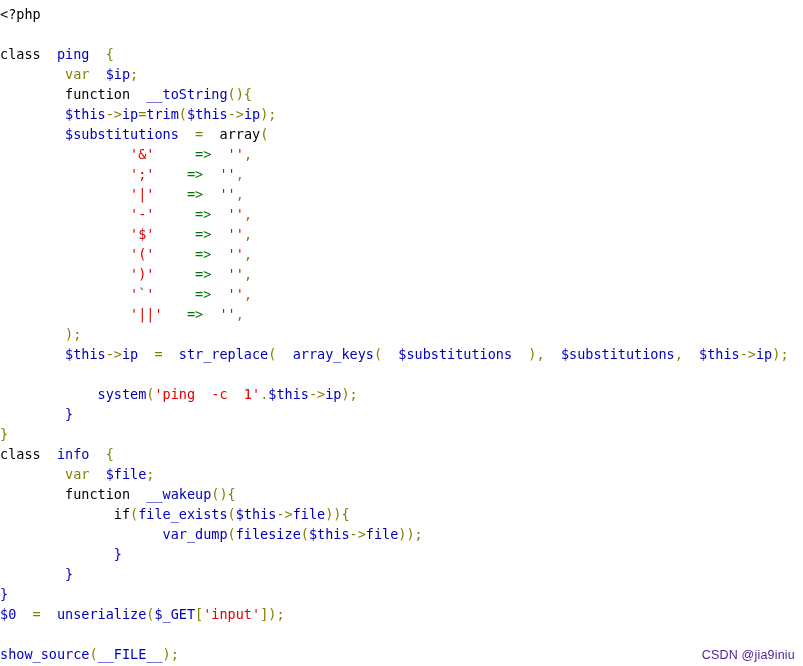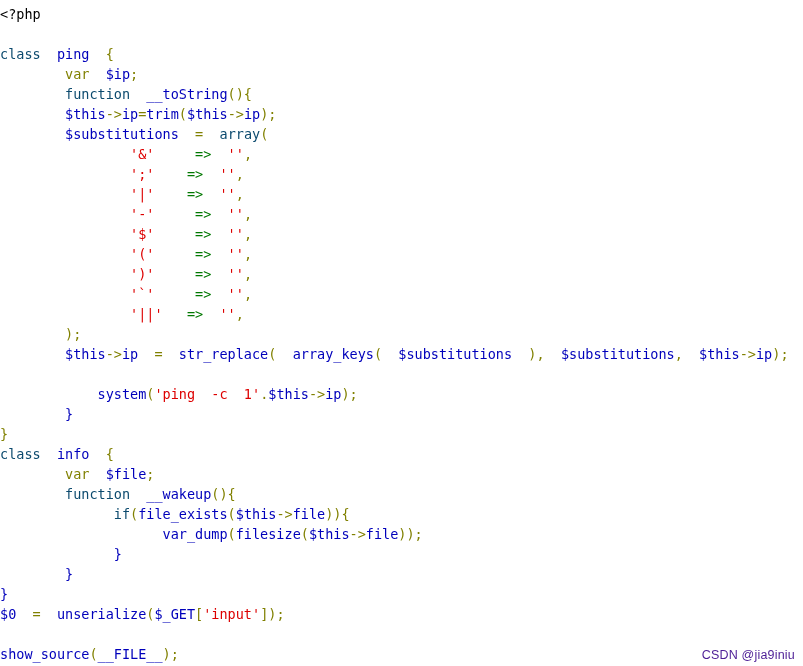--- a/index.html
+++ b/index.html
@@ -31,21 +31,21 @@
   }
 
   .ln {
     display: block;
     height: 20px;
     white-space: pre;
   }
 
   
   .t-default  { color: #0000bb; }  
-  .t-keyword  { color: #0c4a6e; }  
+  .t-keyword  { color: #000000; }  
   .t-string   { color: #dd0000; }  
   .t-punct    { color: #007700; }  
   .t-brace    { color: #808000; }
   .t-html     { color: #000000; }
 
   #watermark {
     position: absolute;
     right: 8px;
     bottom: 4px;
     font-family: "Liberation Sans", sans-serif;

